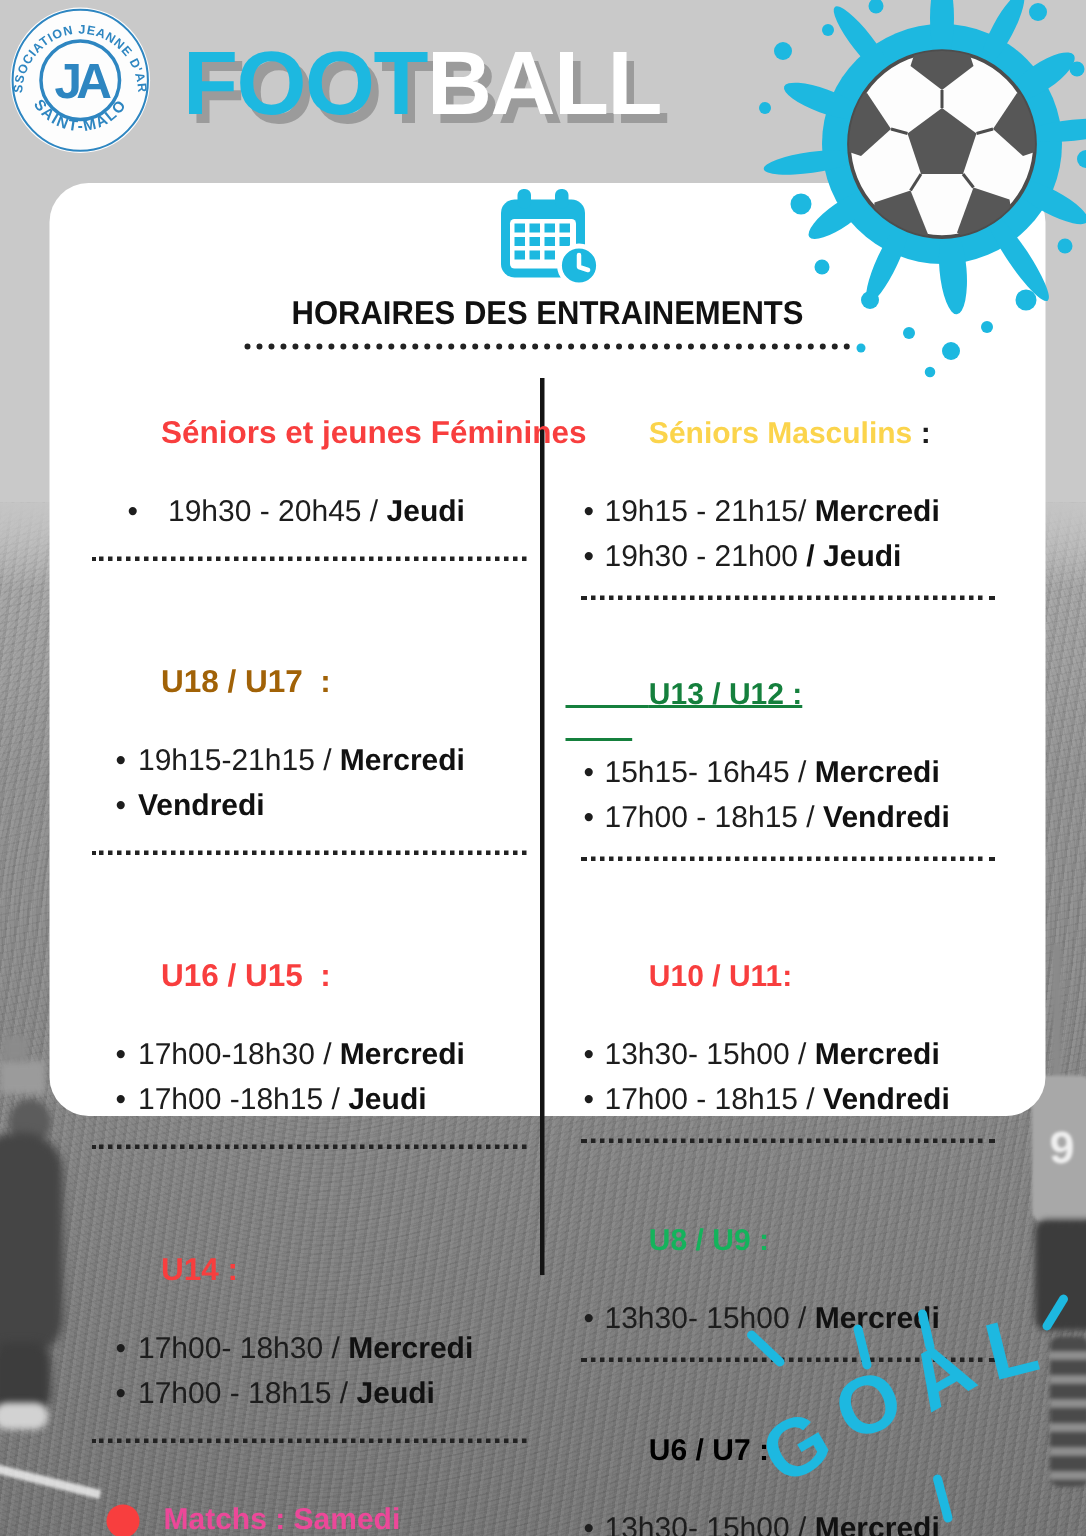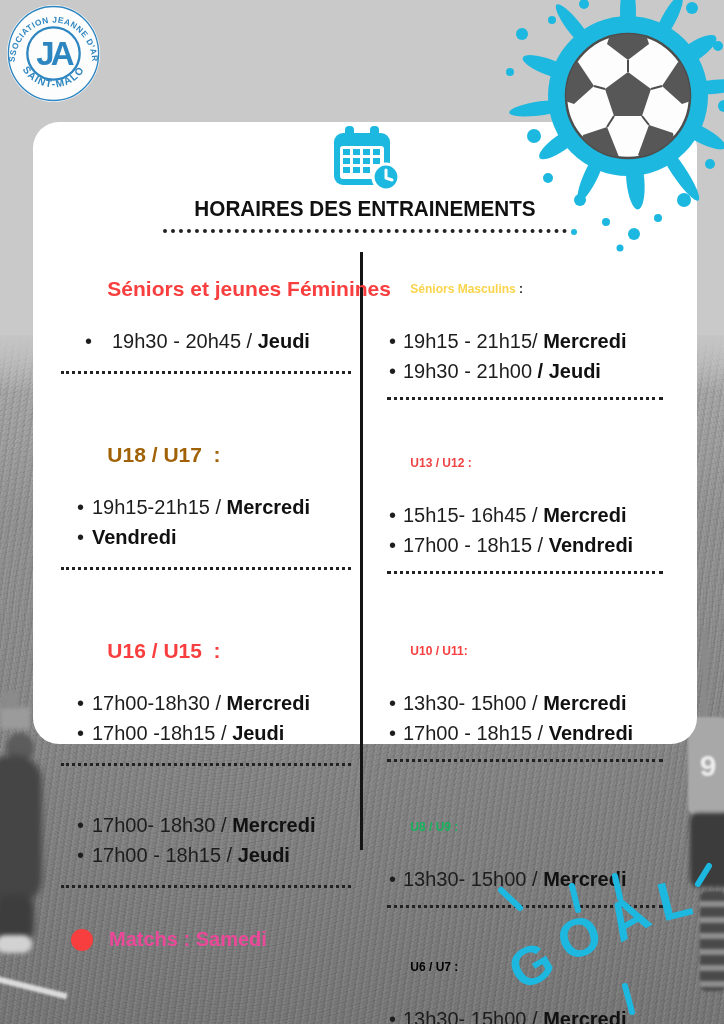--- a/index.html
+++ b/index.html
@@ -47,21 +47,21 @@
 
   .col{position:absolute;top:134px;}
   .col-left{left:16px;width:312px;}
   .col-right{left:344px;width:310px;}
   .sec{margin-top:0;}
   .col-left .sec + .sec{margin-top:48px;}
   .col-right .sec + .sec{margin-top:30px;}
   .col-right .sec.mt-lg{margin-top:44px;}
   .col-right .sec.mt-md{margin-top:32px;}
   .col-right .sec.mt-sm{margin-top:26px;}
-  .sec-title{font-size:12px;font-weight:bold;line-height:22px;margin:0 0 8px;white-space:pre;}
+  .sec-title{font-size:20px;font-weight:bold;line-height:22px;margin:0 0 8px;white-space:pre;}
   .col-left .sec-title{font-size:21px;}
   .colon-dark{color:#1c1c1c;}
   .item{display:flex;font-size:20px;line-height:23px;margin:0 0 7px;color:#1d1d1d;}
   .item .bullet{flex:0 0 15px;margin-left:28px;font-size:20px;}
   .col-right .item .bullet{flex-basis:14px;margin-left:12px;}
   .item.wide .bullet{flex-basis:27px;margin-left:36px;}
   .item .time{white-space:pre;}
   .item b{font-weight:bold;color:#111;}
   .dots-sep{border-bottom:3.5px dotted #222;margin:18px 10px 0 12px;height:0;}
   .col-right .dots-sep{margin:14px 24px 0 10px;}
@@ -173,20 +173,23 @@
         </div>
         <div class="item">
           <span class="bullet">•</span>
           <span class="time">17h00 -18h15 / </span>
             <b>Jeudi</b>
         </div>
         <div class="dots-sep"></div>
       </div>
 
       <div class="sec">
+        <div class="sec-title" style="color: rgb(248, 62, 62);">
+          <span>U14 :</span>
+        </div>
         <div class="item">
           <span class="bullet">•</span>
           <span class="time">17h00- 18h30 / </span>
             <b>Mercredi</b>
         </div>
         <div class="item">
           <span class="bullet">•</span>
           <span class="time">17h00 - 18h15 / </span>
             <b>Jeudi</b>
         </div>
@@ -215,21 +218,21 @@
         </div>
         <div class="item">
           <span class="bullet">•</span>
           <span class="time">19h30 - 21h00 </span>
             <b>/ Jeudi</b>
         </div>
         <div class="dots-sep"></div>
       </div>
 
       <div class="sec">
-        <div class="sec-title" style="color: #ef4444;">
+        <div class="sec-title" style="color: #15803d; text-decoration: underline;">
           <span>U13 / U12 :</span>
         </div>
         <div class="item">
           <span class="bullet">•</span>
           <span class="time">15h15- 16h45 / </span>
             <b>Mercredi</b>
         </div>
         <div class="item">
           <span class="bullet">•</span>
           <span class="time">17h00 - 18h15 / </span>
@@ -291,20 +294,21 @@
     <text font-family="Liberation Sans, sans-serif" font-size="8.6" fill="#2e86c1" letter-spacing="0.6" font-weight="bold">
       <textPath href="#arcTop" startOffset="50%" text-anchor="middle">ASSOCIATION JEANNE D'ARC</textPath>
     </text>
     <text font-family="Liberation Sans, sans-serif" font-size="10.5" fill="#2e86c1" letter-spacing="1.2" font-weight="bold">
       <textPath href="#arcBot" startOffset="50%" text-anchor="middle">SAINT-MALO</textPath>
     </text>
     <circle cx="50" cy="52" r="27" fill="none" stroke="#2e86c1" stroke-width="2.4"></circle>
     <text x="50" y="64" font-family="Liberation Sans, sans-serif" font-size="34" font-weight="bold" fill="#2e86c1" text-anchor="middle" letter-spacing="-4">JA</text>
   </svg>
 
+  <div class="football-title"><span class="foot" style="color: rgb(29, 184, 224);">FOOT</span><span class="ball">BALL</span></div>
 
   <svg class="splash-wrap" viewBox="0 0 246 272">
     <g fill="#1db8e0">
       <circle cx="140" cy="110" r="80"></circle>
       <ellipse cx="140" cy="26" rx="8" ry="30"></ellipse>
       <ellipse cx="140" cy="24" rx="7" ry="28" transform="rotate(28 140 110)"></ellipse>
       <ellipse cx="140" cy="30" rx="9" ry="26" transform="rotate(56 140 110)"></ellipse>
       <ellipse cx="140" cy="22" rx="7" ry="34" transform="rotate(84 140 110)"></ellipse>
       <ellipse cx="140" cy="28" rx="8" ry="28" transform="rotate(118 140 110)"></ellipse>
       <ellipse cx="140" cy="20" rx="7" ry="36" transform="rotate(146 140 110)"></ellipse>

